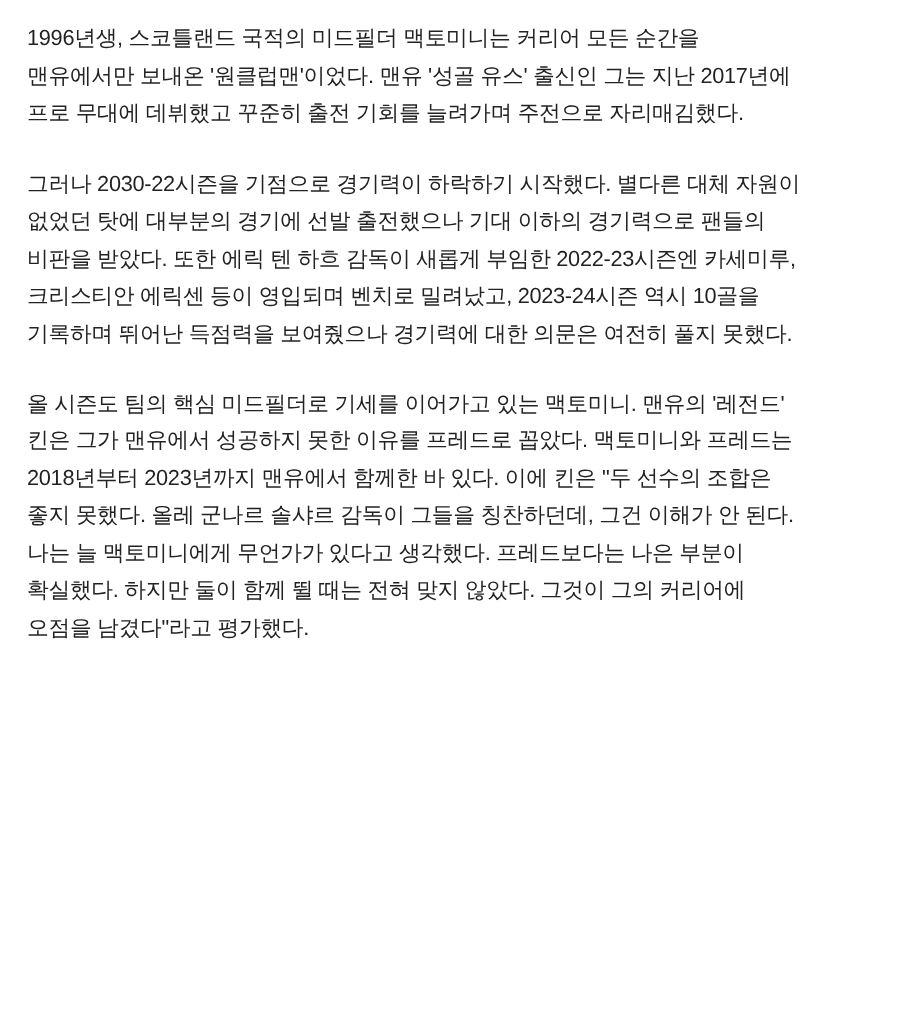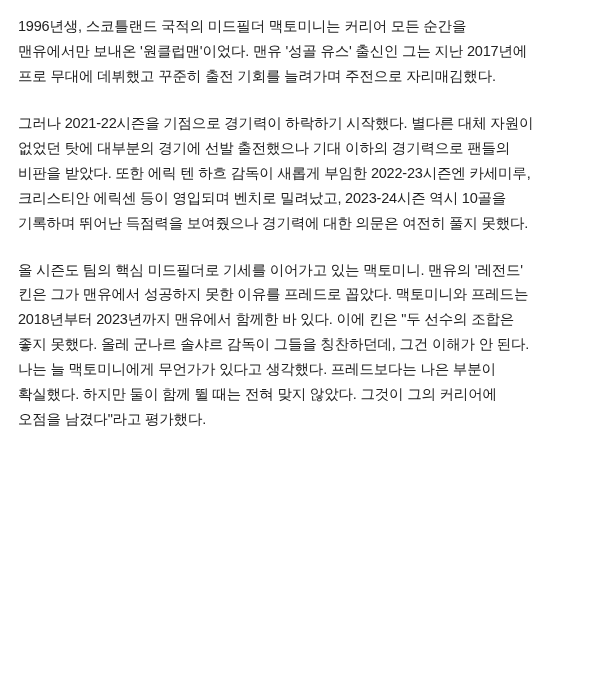--- a/index.html
+++ b/index.html
@@ -31,15 +31,15 @@
   }
   .para:last-child {
     margin-bottom: 0;
   }
 </style>
 </head>
 <body>
 
 <div class="article">
   <p class="para">1996년생, 스코틀랜드 국적의 미드필더 맥토미니는 커리어 모든 순간을 맨유에서만 보내온 '원클럽맨'이었다. 맨유 '성골 유스' 출신인 그는 지난 2017년에 프로 무대에 데뷔했고 꾸준히 출전 기회를 늘려가며 주전으로 자리매김했다.</p>
-  <p class="para">그러나 2021-22시즌을 기점으로 경기력이 하락하기 시작했다. 별다른 대체 자원이 없었던 탓에 대부분의 경기에 선발 출전했으나 기대 이하의 경기력으로 팬들의 비판을 받았다. 또한 에릭 텐 하흐 감독이 새롭게 부임한 2022-23시즌엔 카세미루, 크리스티안 에릭센 등이 영입되며 벤치로 밀려났고, 2023-24시즌 역시 10골을 기록하며 뛰어난 득점력을 보여줬으나 경기력에 대한 의문은 여전히 풀지 못했다.</p>
+  <p class="para">그러나 2030-22시즌을 기점으로 경기력이 하락하기 시작했다. 별다른 대체 자원이 없었던 탓에 대부분의 경기에 선발 출전했으나 기대 이하의 경기력으로 팬들의 비판을 받았다. 또한 에릭 텐 하흐 감독이 새롭게 부임한 2022-23시즌엔 카세미루, 크리스티안 에릭센 등이 영입되며 벤치로 밀려났고, 2023-24시즌 역시 10골을 기록하며 뛰어난 득점력을 보여줬으나 경기력에 대한 의문은 여전히 풀지 못했다.</p>
   <p class="para">올 시즌도 팀의 핵심 미드필더로 기세를 이어가고 있는 맥토미니. 맨유의 '레전드' 킨은 그가 맨유에서 성공하지 못한 이유를 프레드로 꼽았다. 맥토미니와 프레드는 2018년부터 2023년까지 맨유에서 함께한 바 있다. 이에 킨은 "두 선수의 조합은 좋지 못했다. 올레 군나르 솔샤르 감독이 그들을 칭찬하던데, 그건 이해가 안 된다. 나는 늘 맥토미니에게 무언가가 있다고 생각했다. 프레드보다는 나은 부분이 확실했다. 하지만 둘이 함께 뛸 때는 전혀 맞지 않았다. 그것이 그의 커리어에 오점을 남겼다"라고 평가했다.</p>
 </div>
 
 </body></html>

